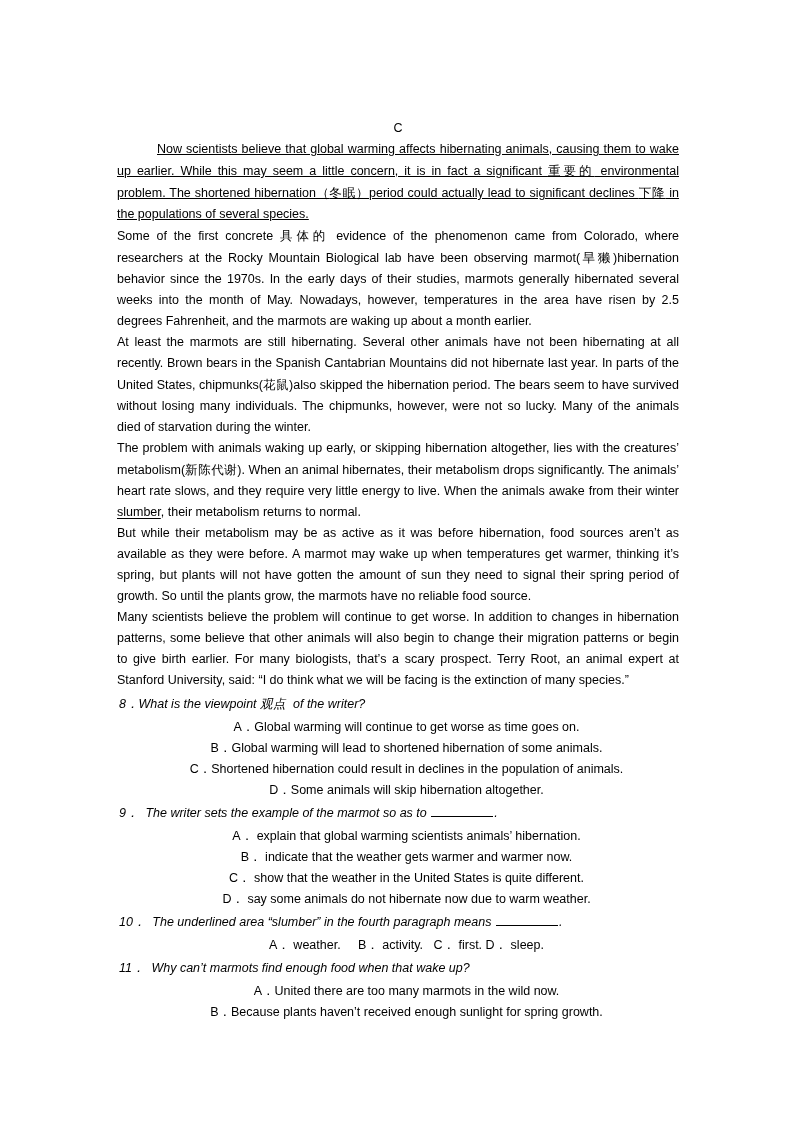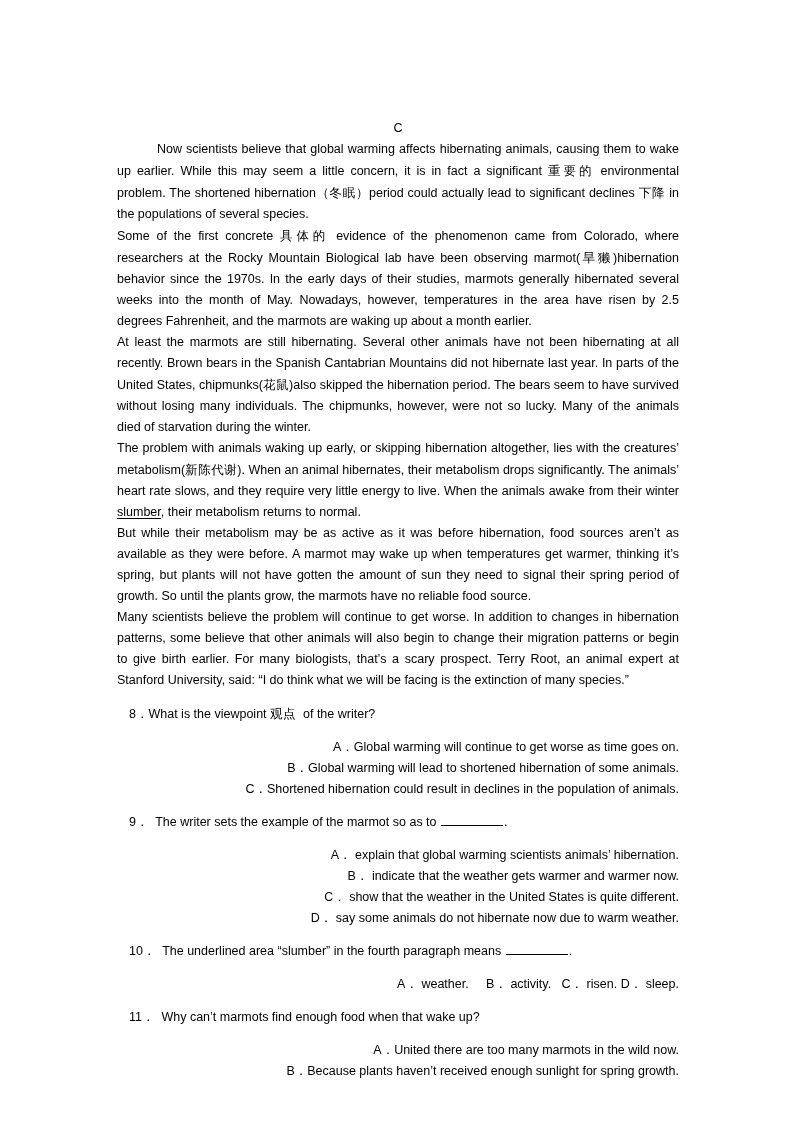--- a/index.html
+++ b/index.html
@@ -37,45 +37,47 @@
   }
   p.para {
     margin: 0;
     font-size: 12.5px;
     line-height: 21px;
     text-align: justify;
     text-justify: inter-word;
   }
   p.para.first {
     text-indent: 40px;
+    text-decoration: underline;
   }
   
   .cjk {
     font-family: "DejaVu Sans", "Liberation Sans", sans-serif;
     letter-spacing: 0.5px;
   }
   u.underlined {
     text-decoration: underline;
     text-underline-offset: 1.5px;
   }
   .q-block {
     margin: 0;
   }
   .q-stem {
-    margin: 12px;
+    margin: 2px;
     font-size: 12.5px;
     line-height: 21px;
     text-align: left;
     white-space: pre-wrap;
+    font-style: italic;
   }
   .q-option {
     margin: 0;
     font-size: 12.5px;
     line-height: 21px;
-    text-align: right;
+    text-align: center;
     padding-left: 17px;
     white-space: pre-wrap;
   }
   .blank-fill {
     display: inline-block;
     border-bottom: 1px solid #000;
     width: 62px;
     height: 11px;
     vertical-align: baseline;
     margin: 0 1px;
@@ -100,31 +102,32 @@
         <p class="para"><span>But while their metabolism may be as active as it was before hibernation, food sources aren’t as available as they were before. A marmot may wake up when temperatures get warmer, thinking it’s spring, but plants will not have gotten the amount of sun they need to signal their spring period of growth. So until the plants grow, the marmots have no reliable food source.</span></p>
         <p class="para"><span>Many scientists believe the problem will continue to get worse. In addition to changes in hibernation patterns, some believe that other animals will also begin to change their migration patterns or begin to give birth earlier. For many biologists, that’s a scary prospect. Terry Root, an animal expert at Stanford University, said: “I do think what we will be facing is the extinction of many species.”</span></p>
       </div>
 
     <div id="questions-container">
         <div class="q-block">
           <p class="q-stem"><span class="num">8．</span><span>What is the viewpoint </span><span class="cjk">观点</span><span>  of the writer?</span></p>
           <p class="q-option"><span>A．</span><span>Global warming will continue to get worse as time goes on.</span></p>
           <p class="q-option"><span>B．</span><span>Global warming will lead to shortened hibernation of some animals.</span></p>
           <p class="q-option"><span>C．</span><span>Shortened hibernation could result in declines in the population of animals.</span></p>
+          <p class="q-option"><span>D．</span><span>Some animals will skip hibernation altogether.</span></p>
         </div>
         <div class="q-block">
           <p class="q-stem"><span class="num">9．</span><span>  The writer sets the example of the marmot so as to </span><span class="blank-fill"></span><span>.</span></p>
           <p class="q-option"><span>A．</span><span> explain that global warming scientists animals’ hibernation.</span></p>
           <p class="q-option"><span>B．</span><span> indicate that the weather gets warmer and warmer now.</span></p>
           <p class="q-option"><span>C．</span><span> show that the weather in the United States is quite different.</span></p>
           <p class="q-option"><span>D．</span><span> say some animals do not hibernate now due to warm weather.</span></p>
         </div>
         <div class="q-block">
           <p class="q-stem"><span class="num">10．</span><span>  The underlined area “slumber” in the fourth paragraph means </span><span class="blank-fill"></span><span>.</span></p>
-          <p class="q-option"><span><span>A．</span><span> weather.</span></span><span>&nbsp;&nbsp;&nbsp;&nbsp;&nbsp;</span><span><span>B．</span><span> activity.</span></span><span>&nbsp;&nbsp;&nbsp;</span><span><span>C．</span><span> risen.</span></span><span>&nbsp;</span><span><span>D．</span><span> sleep.</span></span></p>
+          <p class="q-option"><span><span>A．</span><span> weather.</span></span><span>&nbsp;&nbsp;&nbsp;&nbsp;&nbsp;</span><span><span>B．</span><span> activity.</span></span><span>&nbsp;&nbsp;&nbsp;</span><span><span>C．</span><span> first.</span></span><span>&nbsp;</span><span><span>D．</span><span> sleep.</span></span></p>
         </div>
         <div class="q-block">
           <p class="q-stem"><span class="num">11．</span><span>  Why can’t marmots find enough food when that wake up?</span></p>
           <p class="q-option"><span>A．</span><span>United there are too many marmots in the wild now.</span></p>
           <p class="q-option"><span>B．</span><span>Because plants haven’t received enough sunlight for spring growth.</span></p>
         </div>
       </div>
 
   </div>
 </div>

